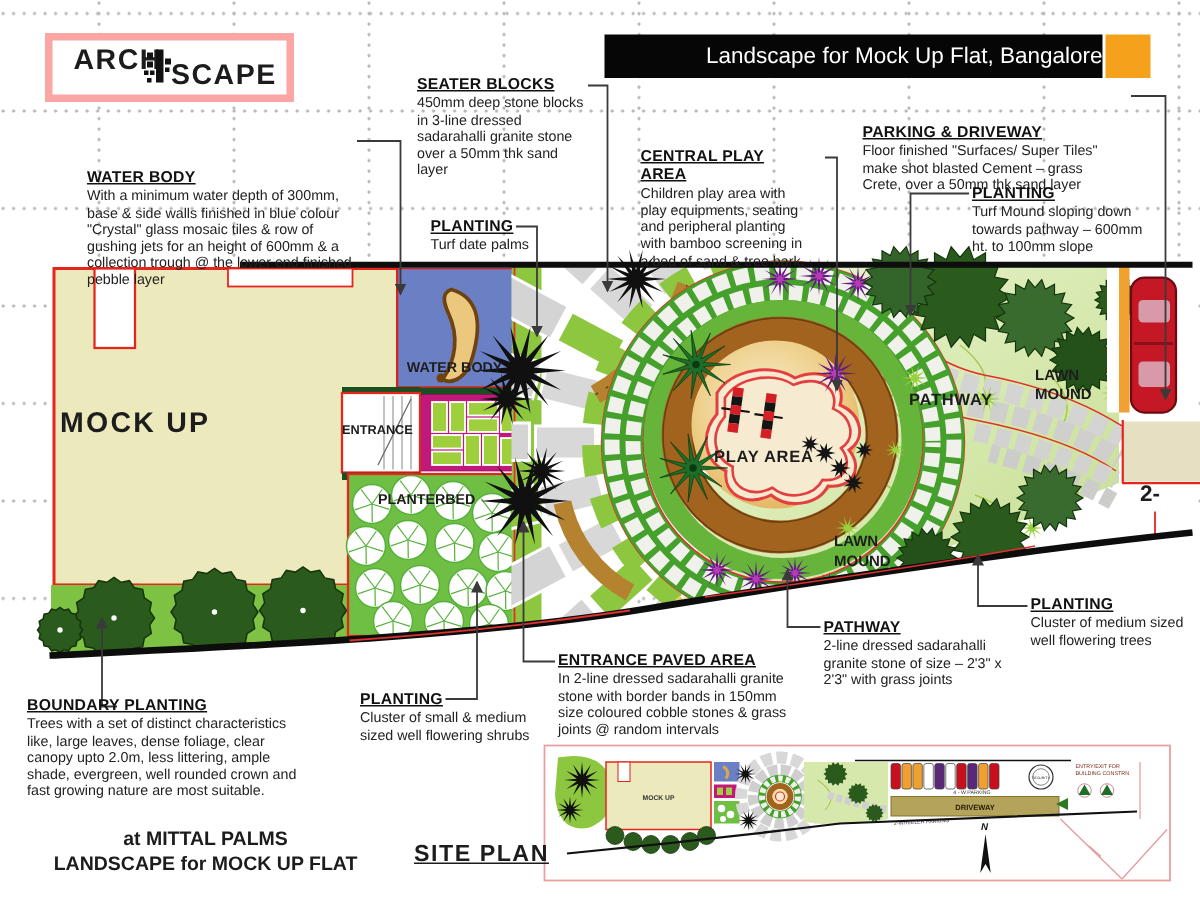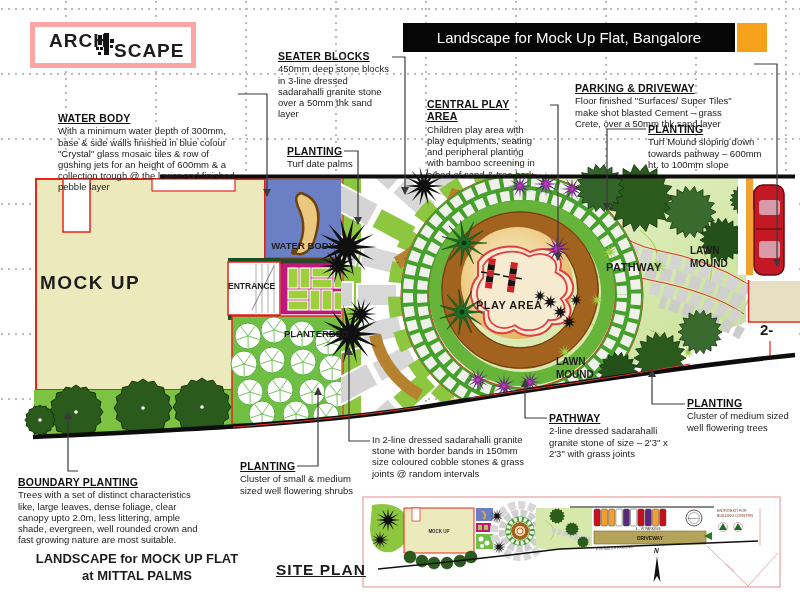--- a/index.html
+++ b/index.html
@@ -14,33 +14,33 @@
   #art{position:absolute;left:0;top:0;z-index:1;}
   .lbl,.note{position:absolute;z-index:2;}
   
   .logo{position:absolute;left:30px;top:22px;width:156px;height:36px;background:#fff;
         border:5px solid #fca5a5;z-index:2;}
   .logo .arch{position:absolute;left:14px;top:3px;font-size:19px;font-weight:800;letter-spacing:1px;}
   .logo .scape{position:absolute;left:79px;top:13px;font-size:19px;font-weight:800;letter-spacing:1px;}
   .logo svg{position:absolute;left:61px;top:4px;}
   
   .banner{position:absolute;left:403px;top:23px;width:332px;height:29px;background:#060606;z-index:2;
-          color:#fff;font-size:15px;text-align:center;line-height:29px;}
+          color:#fff;font-size:15px;text-align:right;line-height:29px;}
   .accent{position:absolute;left:737px;top:23px;width:30px;height:29px;z-index:2;}
   
   .note{font-size:9.5px;line-height:1.18;color:#222;}
   .note .t{font-size:10.5px;font-weight:bold;text-decoration:underline;letter-spacing:.2px;
            margin-bottom:1px;color:#111;}
   .r{text-align:left;margin-top:24px;}
   
   .pl{font-weight:bold;color:#1d1d1d;}
   .mockup{left:40px;top:272px;font-size:19px;font-weight:800;letter-spacing:1.5px;}
   .wbody{left:261px;top:240px;width:84px;font-size:9.5px;text-align:center;}
   .entr{left:228px;top:281px;width:52px;font-size:8.5px;}
-  .pbed{left:252px;top:328px;font-size:9.5px;margin-left:32px;}
+  .pbed{left:252px;top:328px;font-size:9.5px;}
   .parea{left:476px;top:299px;font-size:11px;letter-spacing:.5px;text-align:center;}
   .pway{left:606px;top:261px;font-size:11px;letter-spacing:.5px;}
   .lm{font-size:10px;width:50px;line-height:1.25;}
   .edge2{left:760px;top:321px;font-size:15px;font-weight:800;}
   
   .ftitle{left:26px;top:551px;width:222px;text-align:center;font-size:13px;font-weight:bold;line-height:1.3;}
   .splabel{left:276px;top:561px;font-size:15.5px;font-weight:bold;text-decoration:underline;letter-spacing:1px;}
 </style>
 </head>
 <body>
@@ -516,38 +516,39 @@
 </div>
 <div class="note" style="left:549px;top:412px;width:122px">
   <div class="t">PATHWAY</div>
   <div>2-line dressed sadarahalli granite stone of size – 2'3" x 2'3" with grass joints</div>
 </div>
 <div class="note" style="left:687px;top:397px;width:112px">
   <div class="t">PLANTING</div>
   <div>Cluster of medium sized well flowering trees</div>
 </div>
 <div class="note" style="left:372px;top:434px;width:160px">
+  <div class="t">ENTRANCE PAVED AREA</div>
   <div>In 2-line dressed sadarahalli granite stone with border bands in 150mm size coloured cobble stones &amp; grass joints @ random intervals</div>
 </div>
 <div class="note" style="left:240px;top:460px;width:118px">
   <div class="t">PLANTING</div>
   <div>Cluster of small &amp; medium sized well flowering shrubs</div>
 </div>
-<div class="note r" style="left:18px;top:452px;width:184px">
+<div class="note r" style="left:18px;top:440px;width:184px">
   <div class="t">BOUNDARY PLANTING</div>
   <div>Trees with a set of distinct characteristics like, large leaves, dense foliage, clear canopy upto 2.0m, less littering, ample shade, evergreen, well rounded crown and fast growing nature are most suitable.</div>
 </div>
 
 <div class="lbl pl mockup">MOCK UP</div>
 <div class="lbl pl wbody">WATER BODY</div>
 <div class="lbl pl entr">ENTRANCE</div>
 <div class="lbl pl pbed">PLANTERBED</div>
 <div class="lbl pl parea">PLAY AREA</div>
 <div class="lbl pl pway">PATHWAY</div>
 <div class="lbl pl lm" style="left:690px;top:245px">LAWN MOUND</div>
 <div class="lbl pl lm" style="left:556px;top:356px">LAWN MOUND</div>
 <div class="lbl pl edge2">2-</div>
 
 <div class="lbl ftitle">
+  <div>at MITTAL PALMS</div>
   <div>LANDSCAPE for MOCK UP FLAT</div>
-  <div>at MITTAL PALMS</div>
 </div>
 <div class="lbl splabel">SITE PLAN</div>
 
 </body></html>

